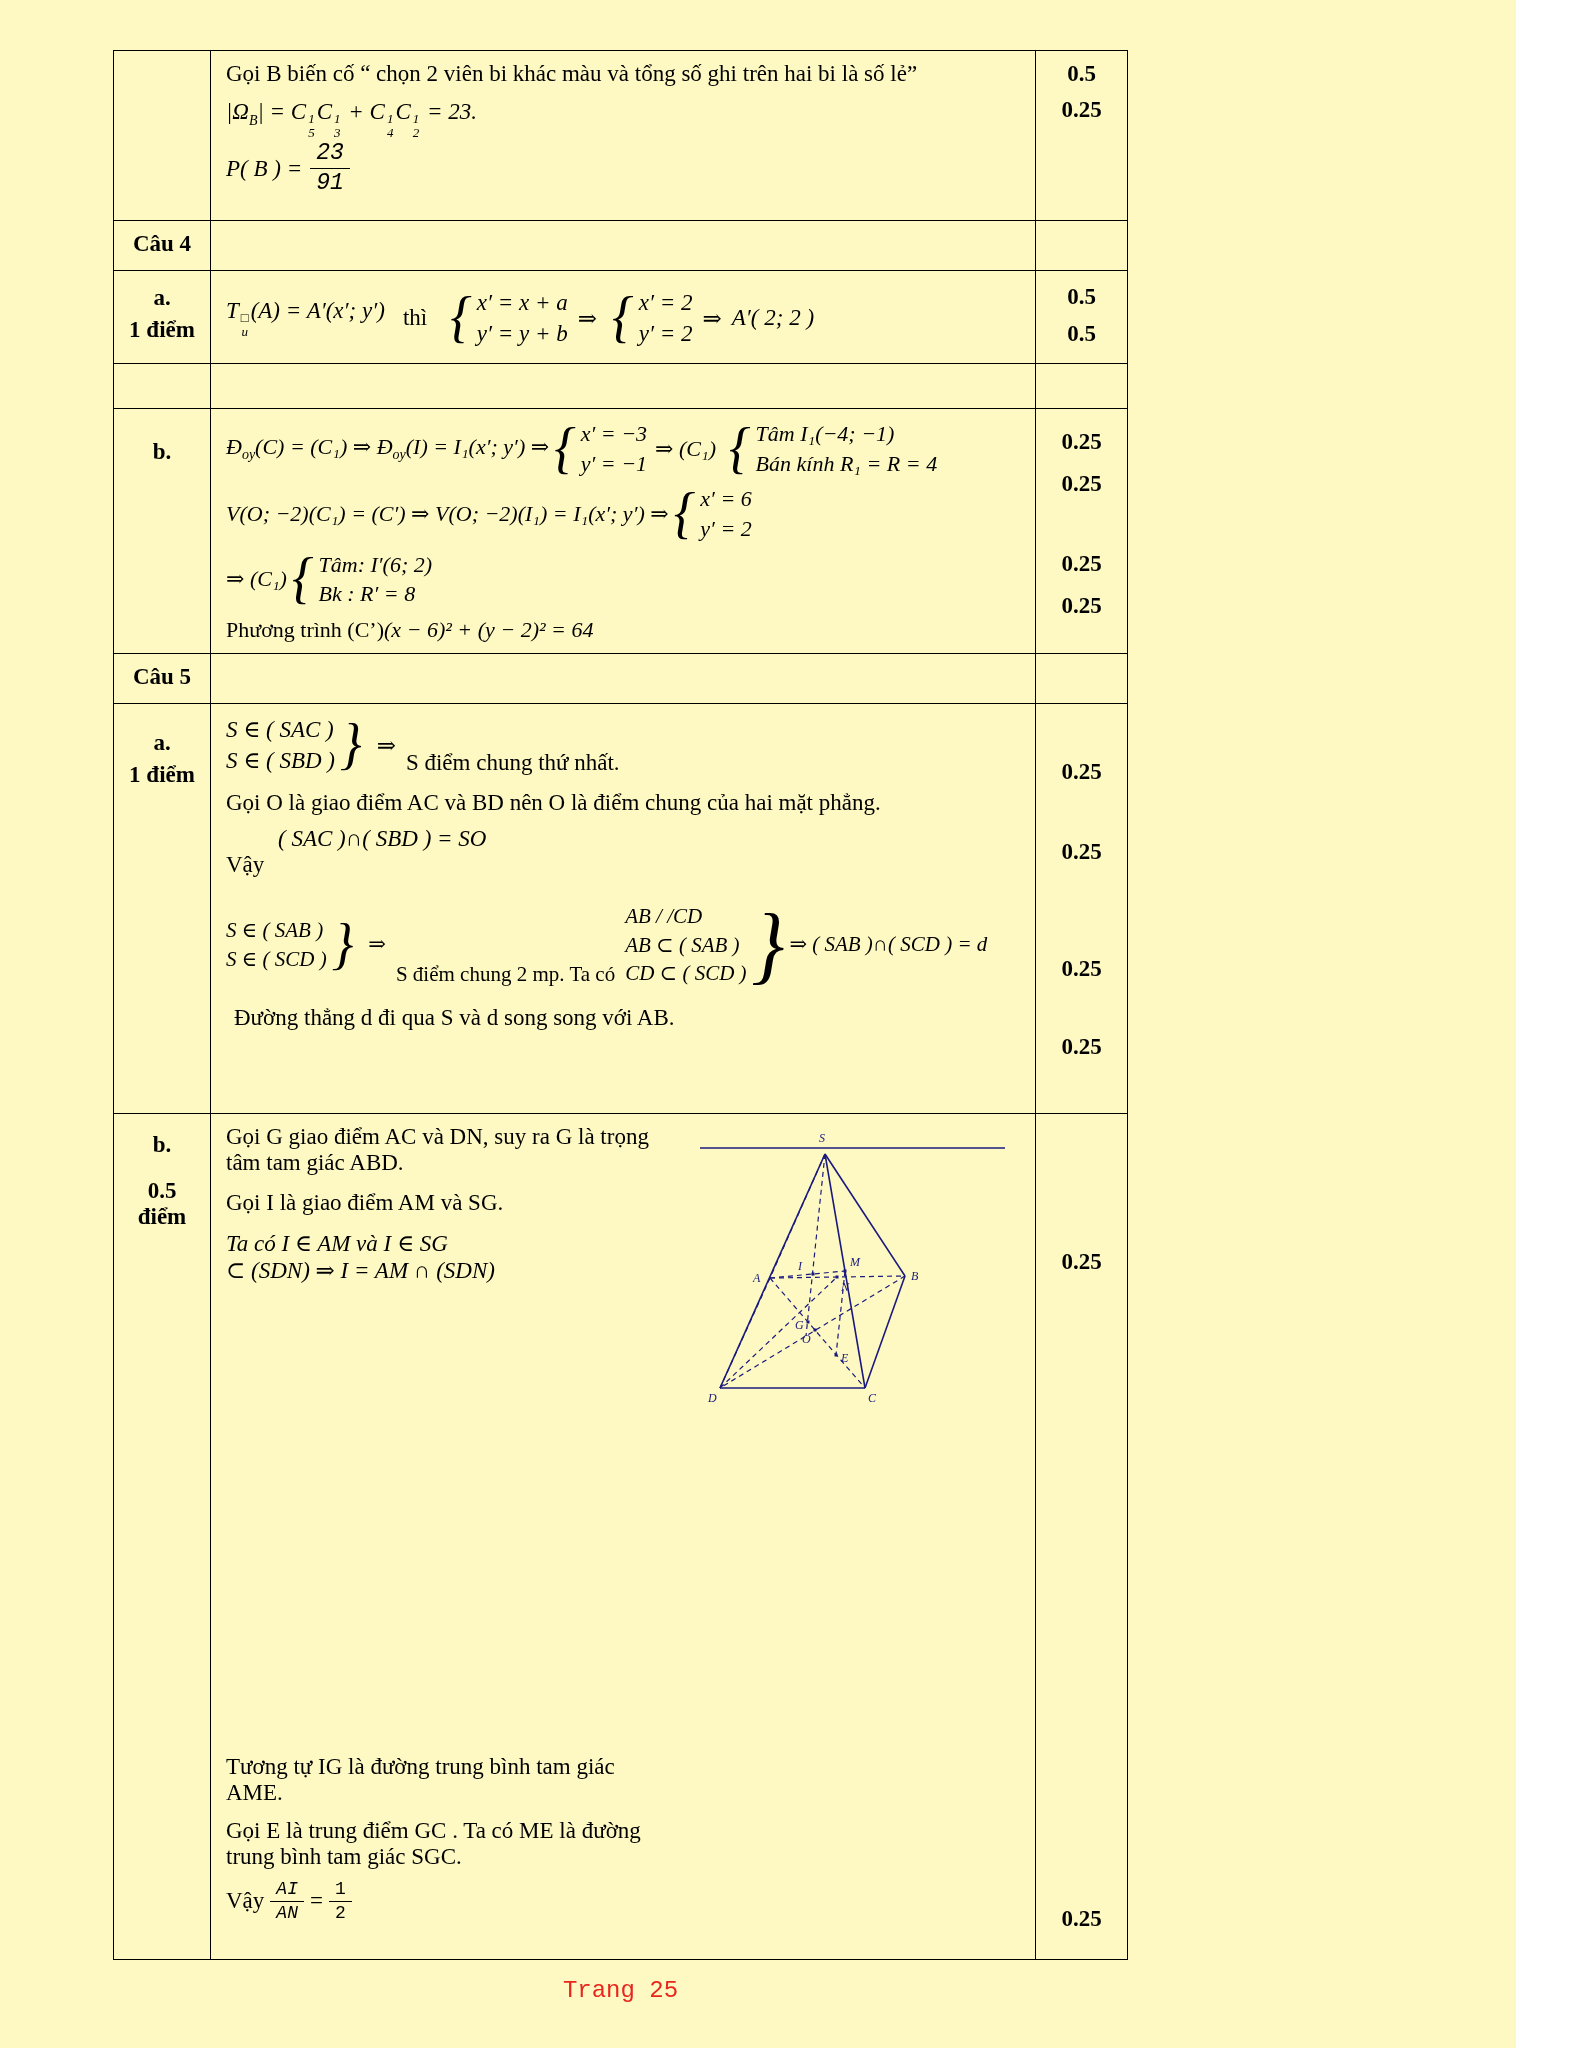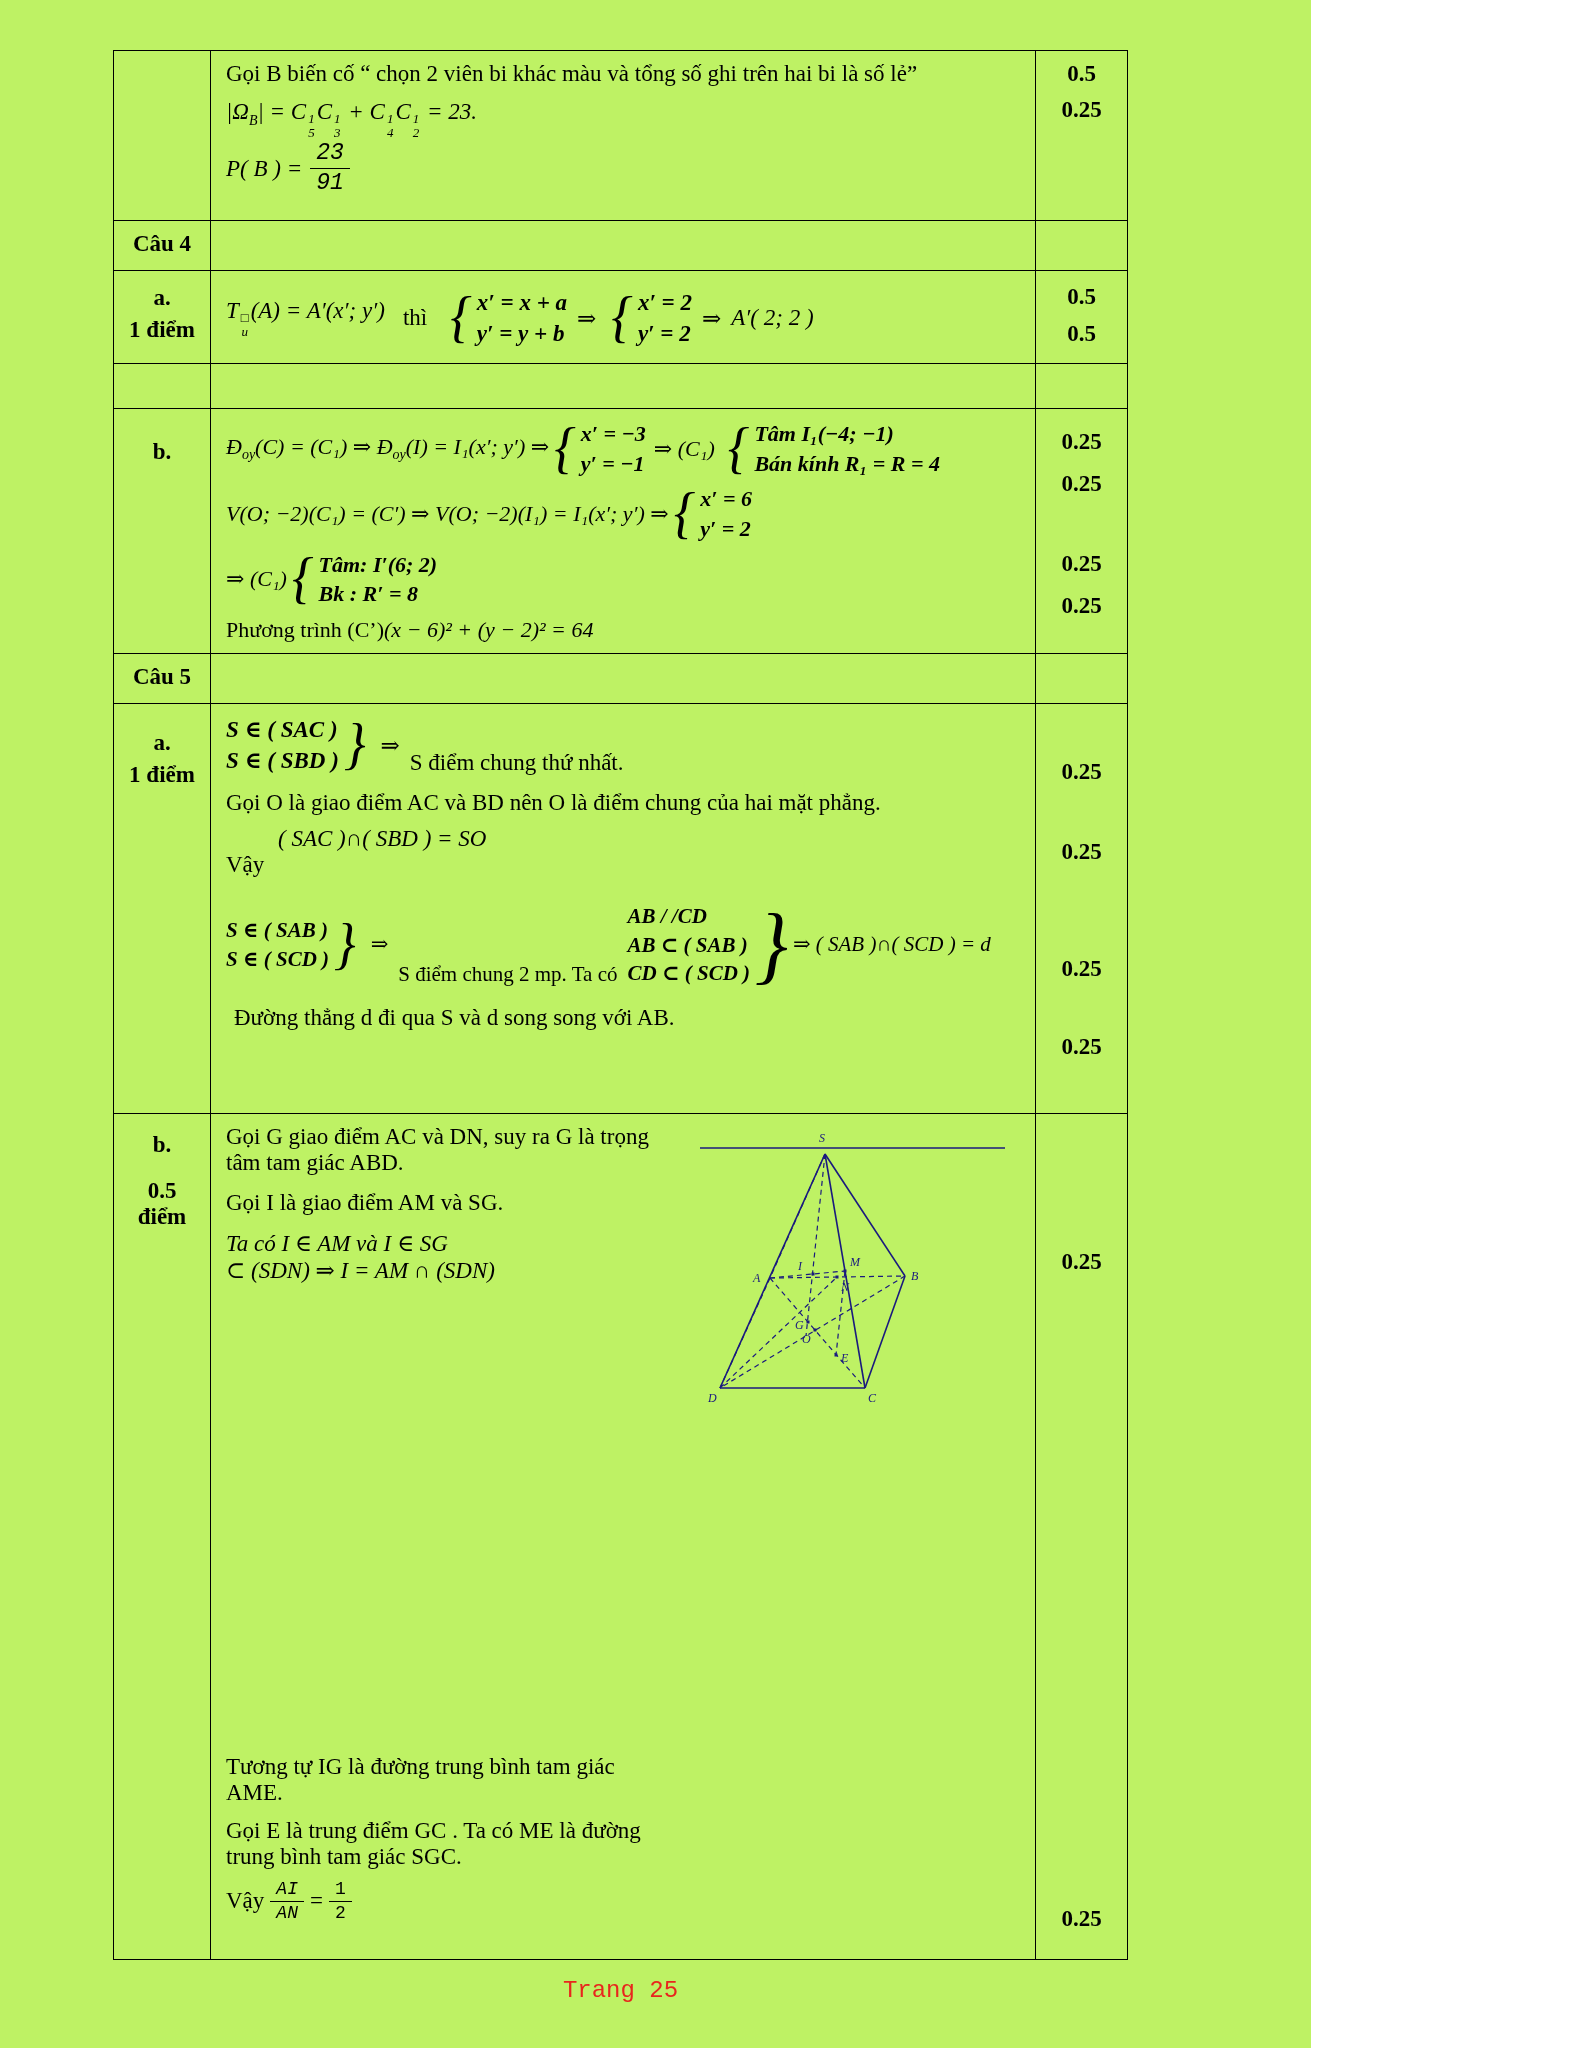--- a/index.html
+++ b/index.html
@@ -1,33 +1,33 @@
 <!DOCTYPE html>
 <html><head>
 <meta charset="utf-8">
 <style>
   * { box-sizing: border-box; }
   html,body { margin:0; padding:0; background:#ffffff; }
   .page {
-    position:relative; width:1311px; height:2048px; background:#bef264;
+    position:relative; width:1516px; height:2048px; background:#fef9c3;
     font-family:"Liberation Serif","DejaVu Serif",serif; color:#000; font-size:23px;
   }
   .tbl { position:absolute; left:113px; top:50px; width:1015px; border:1.6px solid #000; }
   .trow { display:flex; border-bottom:1.5px solid #000; }
   .trow:last-child { border-bottom:none; }
   .c1 { flex:0 0 97px; width:97px; border-right:1.5px solid #000; text-align:center; font-weight:bold; padding-top:10px; }
   .c2 { flex:0 0 825px; width:825px; border-right:1.5px solid #000; padding:10px 15px; position:relative; }
   .c3 { flex:1 1 auto; position:relative; font-weight:bold; }
   .score { position:absolute; left:0; width:100%; text-align:center; }
   .h-r1{min-height:170px}.h-r2{min-height:50px}.h-r3{min-height:93px}.h-r4{min-height:45px}
   .h-r5{min-height:245px}.h-r6{min-height:50px}.h-r7{min-height:410px}.h-r8{min-height:845px}
   .math { font-style:italic; }
   .up { font-style:normal; }
   .mline { display:flex; align-items:center; flex-wrap:nowrap; }
-  .cstack { display:inline-flex; flex-direction:column;font-weight:bold; }
+  .cstack { display:inline-flex; flex-direction:column; }
   .cstack > span { line-height:1.35; white-space:nowrap; }
   .brace2 { font-size:54px; line-height:0.85; display:inline-block; transform:scaleY(1.05); margin:0 5px; font-weight:400; }
   .brace3 { font-size:82px; line-height:0.85; display:inline-block; transform:scaleY(1.05); margin:0 5px; font-weight:400; }
   .arrow { margin:0 10px; }
   .frac { display:inline-flex; flex-direction:column; align-items:center; margin:0 8px; line-height:1.25;font-family:Liberation Mono, monospace; }
   .frac .num { border-bottom:1.5px solid #000; padding:0 6px; }
   .frac-sm { font-size:18px; margin:0 6px; }
   .ss { display:inline-flex; flex-direction:column; align-items:center; font-size:13px; line-height:1.05; margin:0 2px; vertical-align:-4px; }
   sub { font-size:14px; }
   .ul { border-bottom:1.6px solid #000; display:inline-block; padding-bottom:3px; }

